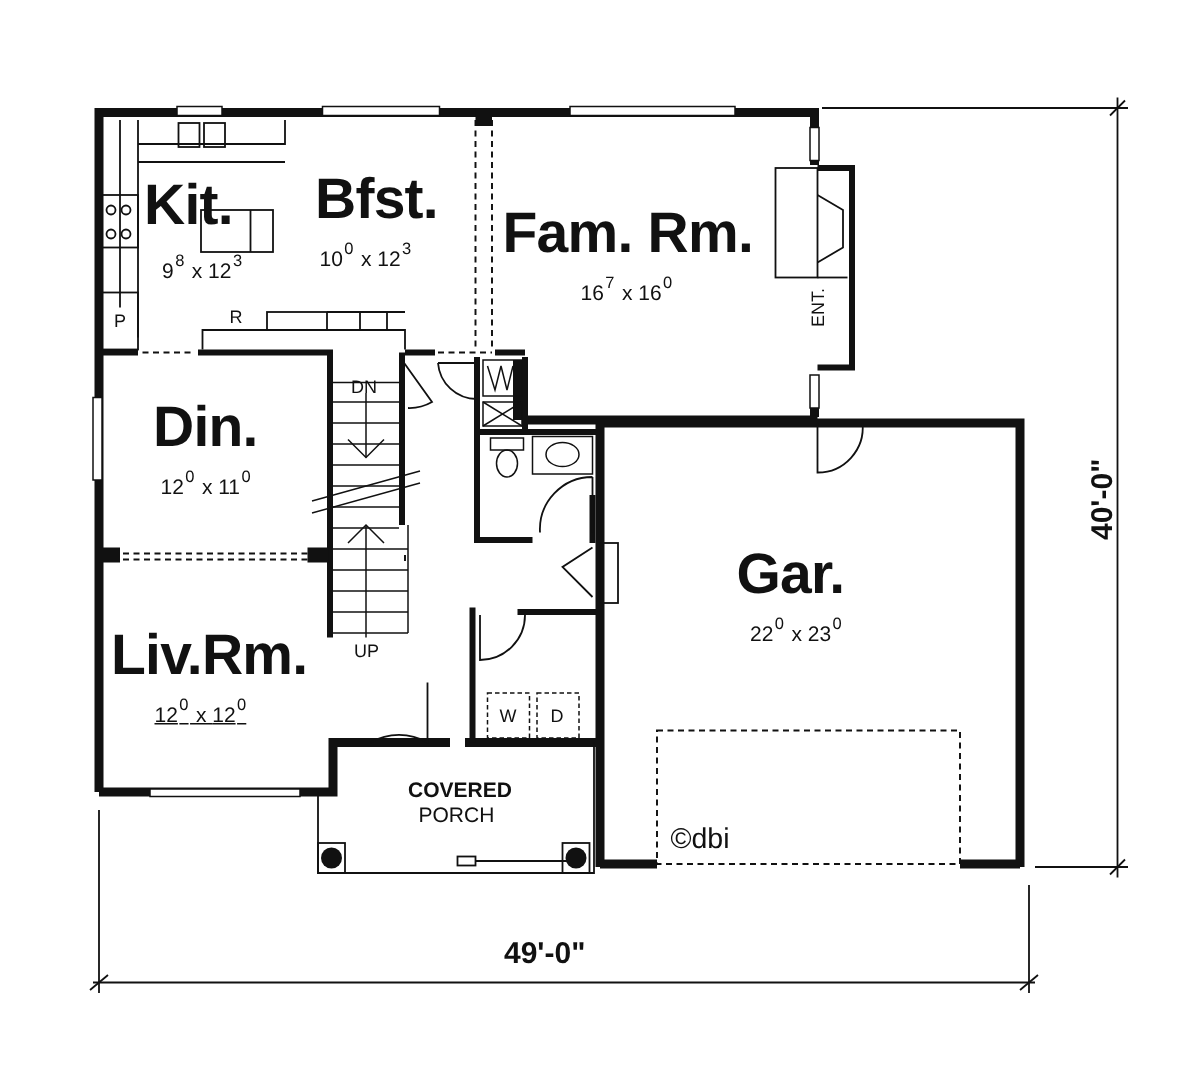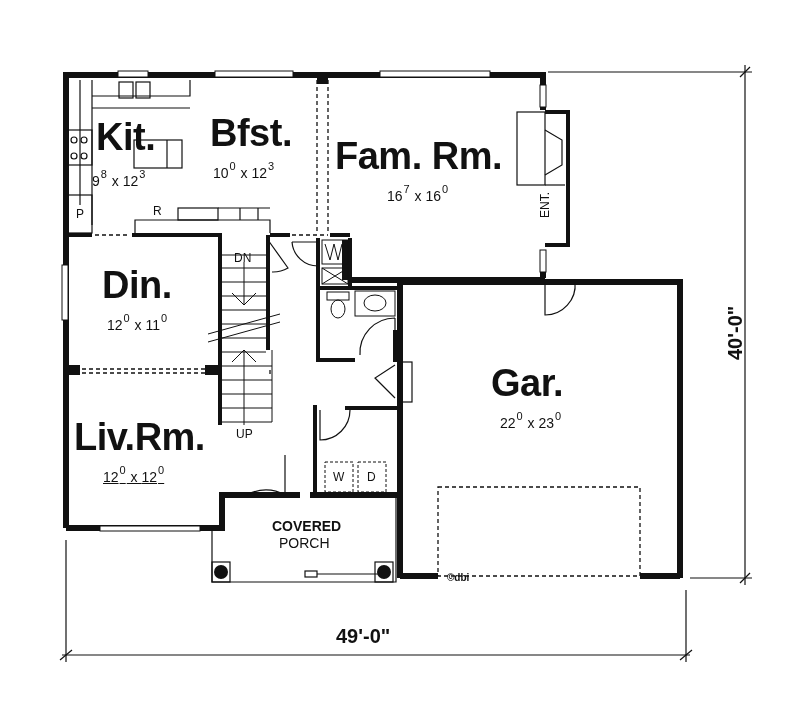--- a/index.html
+++ b/index.html
@@ -183,21 +183,21 @@
     <g stroke-width="1.2">
       <rect x="517" y="112" width="28" height="73"></rect>
       <polyline points="545,112 568,112 568,245 545,245" stroke-width="4"></polyline>
       <polyline points="545,130 562,140 562,165 545,175"></polyline>
       <line x1="545" y1="185" x2="565" y2="185"></line>
     </g>
   </g>
 </svg>
 
 <div class="lbl room-name" style="left:96px;top:116px;">Kit.</div>
-<div class="lbl room-dim" style="left:92px;top:168px;"><span>9</span><sup>8</sup> x <span>12</span><sup>3</sup></div>
+<div class="lbl room-dim" style="left:108px;top:168px;"><span>9</span><sup>8</sup> x <span>12</span><sup>3</sup></div>
 
 <div class="lbl room-name" style="left:210px;top:112px;">Bfst.</div>
 <div class="lbl room-dim" style="left:213px;top:160px;"><span>10</span><sup>0</sup> x <span>12</span><sup>3</sup></div>
 
 <div class="lbl room-name" style="left:335px;top:135px;">Fam. Rm.</div>
 <div class="lbl room-dim" style="left:387px;top:183px;"><span>16</span><sup>7</sup> x <span>16</span><sup>0</sup></div>
 
 <div class="lbl room-name" style="left:102px;top:264px;">Din.</div>
 <div class="lbl room-dim" style="left:107px;top:312px;"><span>12</span><sup>0</sup> x <span>11</span><sup>0</sup></div>
 
@@ -210,15 +210,15 @@
 <div class="lbl small" style="left:76px;top:207px;">P</div>
 <div class="lbl small" style="left:153px;top:204px;">R</div>
 <div class="lbl small" style="left:234px;top:251px;">DN</div>
 <div class="lbl small" style="left:236px;top:427px;">UP</div>
 <div class="lbl small" style="left:333px;top:470px;">W</div>
 <div class="lbl small" style="left:367px;top:470px;">D</div>
 <div class="lbl small" style="left:538px;top:218px;transform:rotate(-90deg);transform-origin:left top;">ENT.</div>
 <div class="lbl room-dim" style="left:272px;top:518px;font-weight:bold;">COVERED</div>
 <div class="lbl room-dim" style="left:279px;top:535px;">PORCH</div>
 
-<div class="lbl" style="left:447px;top:549px;font-weight:bold;font-size:10px;margin-top:23px;">©dbi</div>
+<div class="lbl" style="left:447px;top:549px;font-weight:normal;font-size:19px;">©dbi</div>
 <div class="lbl dimtxt" style="left:336px;top:625px;">49'-0"</div>
 <div class="lbl dimtxt" style="left:724px;top:360px;transform:rotate(-90deg);transform-origin:left top;">40'-0"</div>
 
 </body></html>

